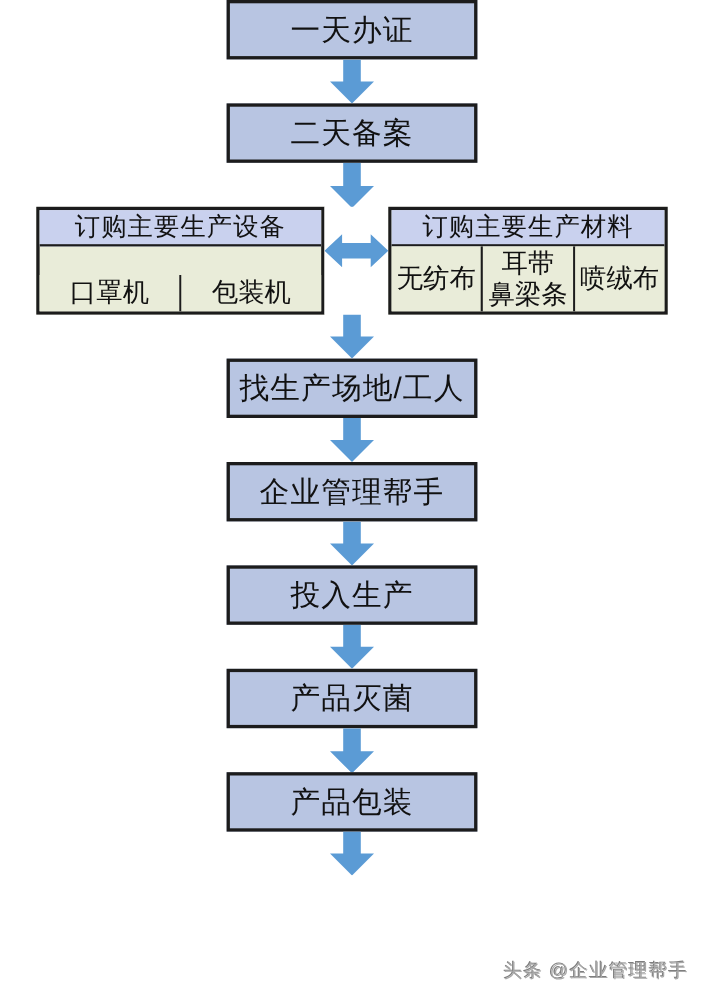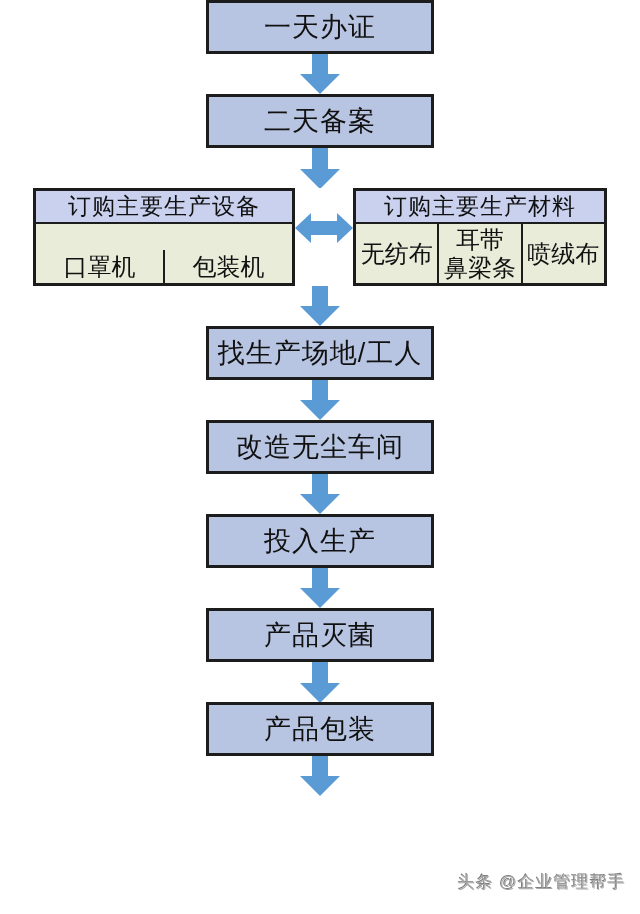--- a/index.html
+++ b/index.html
@@ -116,21 +116,21 @@
   </div>
 
   <div class="step-box">找生产场地/工人</div>
 
   <div class="arrow">
     <svg width="40" height="40" viewBox="0 0 40 40">
         <path d="M12 0 h16 v20 h12 L20 40 L0 20 h12 Z" fill="currentColor"></path>
       </svg>
   </div>
 
-  <div class="step-box">改造无尘车间</div>
+  <div class="step-box">企业管理帮手</div>
 
   <div class="arrow">
     <svg width="40" height="40" viewBox="0 0 40 40">
         <path d="M12 0 h16 v20 h12 L20 40 L0 20 h12 Z" fill="currentColor"></path>
       </svg>
   </div>
 
   <div class="step-box">投入生产</div>
 
   <div class="arrow">

